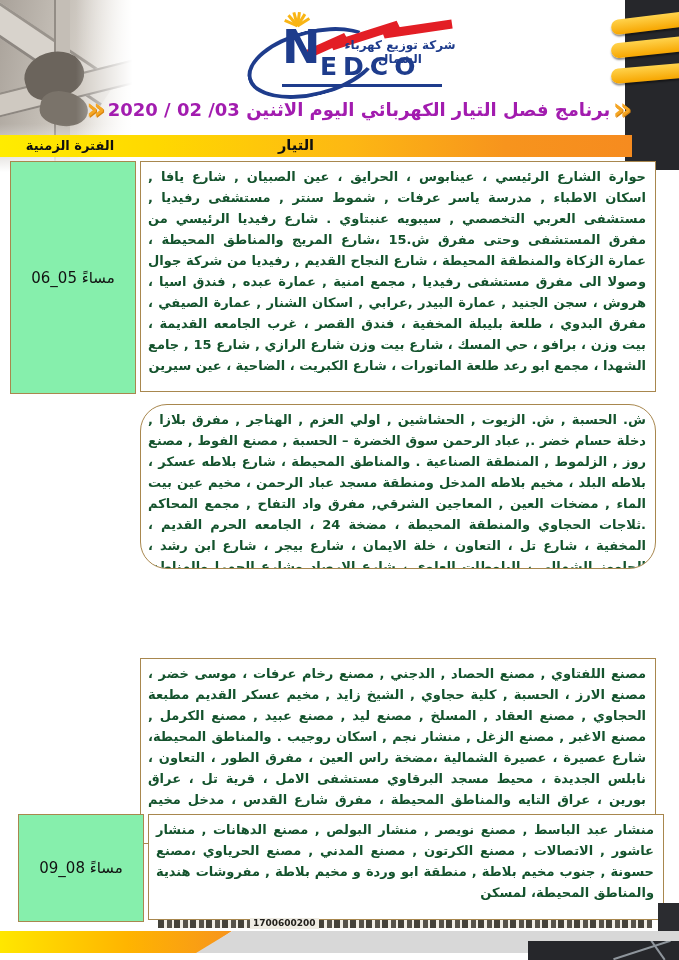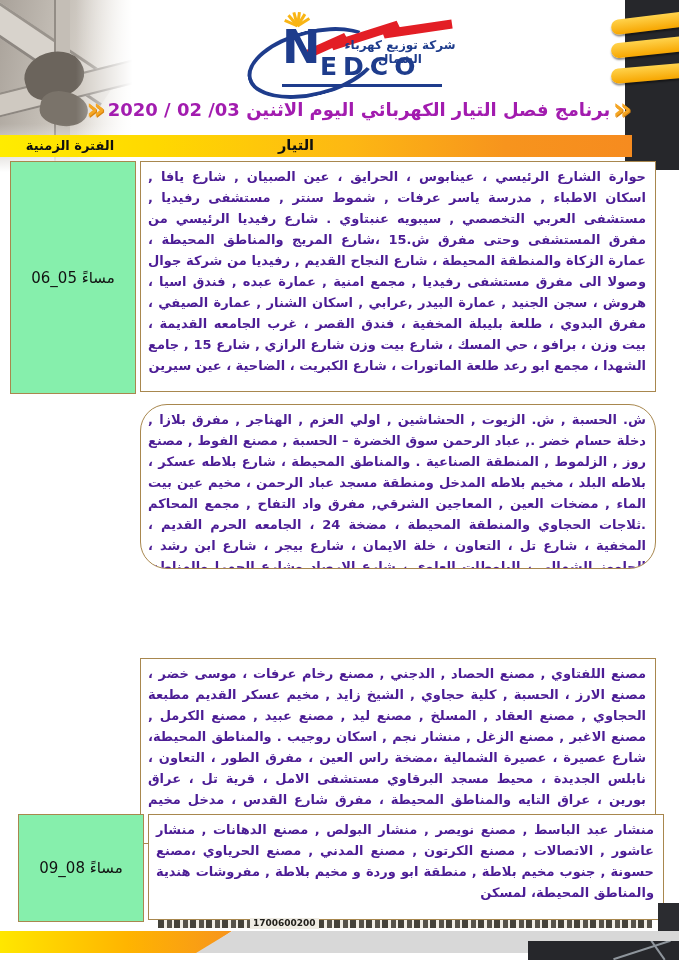--- a/index.html
+++ b/index.html
@@ -59,21 +59,21 @@
   .thead .area-label{position:absolute;left:278px;top:2px;font-size:14.5px;font-weight:bold;color:#101010;direction:rtl;}
   .thead .period-label{position:absolute;left:22px;top:3px;width:96px;text-align:center;
          font-size:13px;font-weight:bold;color:#101010;direction:rtl;}
 
   
   .tcell{position:absolute;left:10px;width:124px;background:#86efac;border:1px solid #a8874e;
          display:flex;align-items:center;justify-content:center;
          font-weight:normal;font-size:15px;color:#111;direction:ltr;}
   .acell{position:absolute;left:140px;width:516px;background:#fff;border:1px solid #a8874e;
          padding:4px 9px 4px 7px;box-sizing:border-box;direction:rtl;text-align:justify;
-         font-weight:bold;font-size:13px;line-height:21px;color:#4c1d95;overflow:hidden;}
+         font-weight:bold;font-size:13px;line-height:21px;color:#14532d;overflow:hidden;}
   .r1c{top:161px;height:231px;}
   .r2c{top:404px;height:165px;border-radius:27px;}
   .r3c{top:618px;height:186px;margin-top:40px;}
   .r4c{top:814px;height:106px;margin-left:8px;}
 
   
   .fineprint{position:absolute;left:158px;top:920px;width:494px;height:8px;
          background:repeating-linear-gradient(90deg,#44423a 0 6px,#efece4 6px 9px,#55524a 9px 14px,#efece4 14px 16px);
          overflow:visible;}
   .fineprint .hotline{position:absolute;left:92px;top:-2px;font-size:9px;font-weight:bold;color:#22201c;

